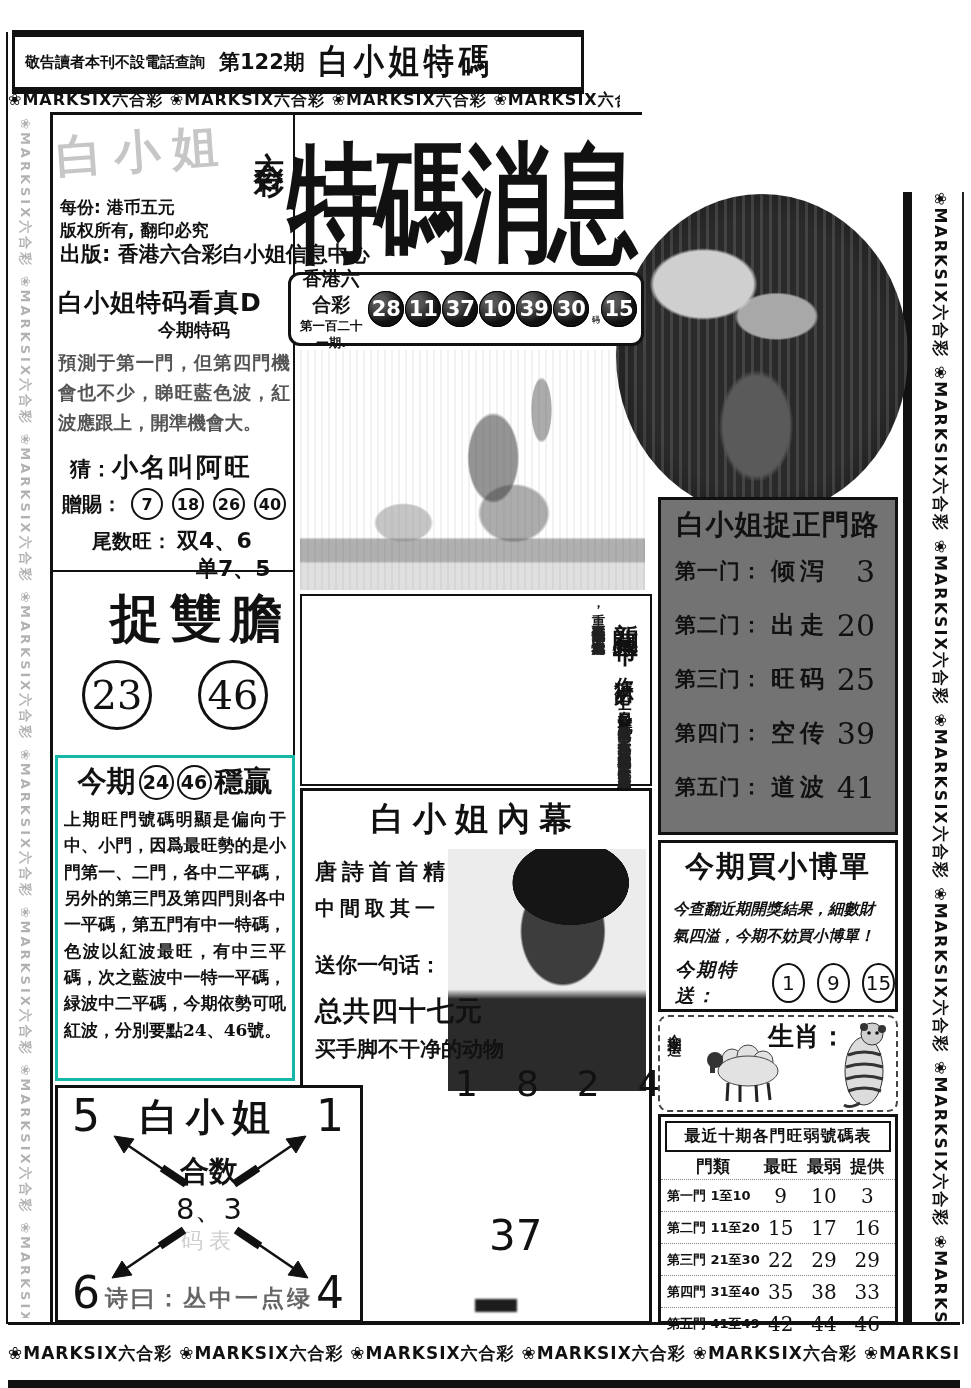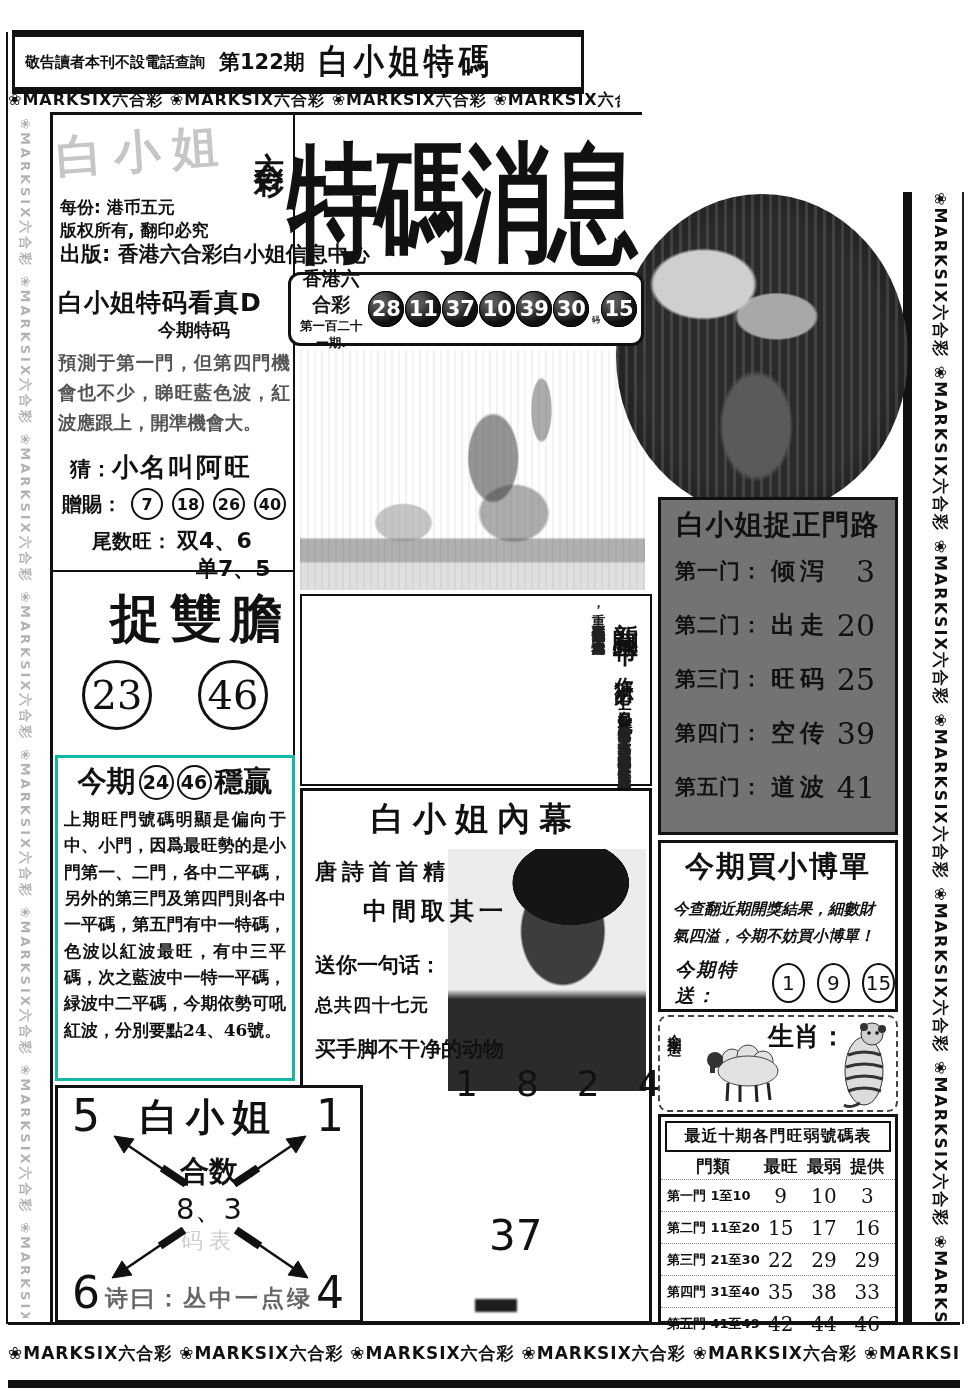--- a/index.html
+++ b/index.html
@@ -141,23 +141,23 @@
   #nm-title{position:absolute;left:0;top:6px;width:100%;text-align:center;font-size:33px;
     font-weight:900;letter-spacing:9px;}
   #nm-photo{position:absolute;left:145px;top:58px;width:198px;height:242px;
     background:
       radial-gradient(ellipse 58px 42px at 62% 14%,#151515 0 100%,transparent 101%),
       radial-gradient(ellipse 74px 95px at 58% 34%,#3d3d3d 0 55%,transparent 58%),
       radial-gradient(ellipse 33px 45px at 60% 37%,#d8d8d8 0 100%,transparent 101%),
       linear-gradient(transparent 0 58%,#2b2b2b 62% 100%),#ececec;}
   .nm-line{position:absolute;left:12px;font-weight:900;}
   #nm-l1{top:66px;font-size:22px;letter-spacing:5px;}
-  #nm-l2{top:104px;font-size:24px;letter-spacing:5px;margin-left:48px;}
+  #nm-l2{top:104px;font-size:20px;letter-spacing:5px;}
   #nm-l3{top:160px;font-size:21px;}
-  #nm-l4{top:202px;font-size:18px;letter-spacing:1px;}
+  #nm-l4{top:202px;font-size:27px;letter-spacing:1px;}
   #nm-l5{top:244px;font-size:21px;}
   #nm-nums{position:absolute;left:152px;top:272px;font-size:36px;letter-spacing:38px;}
   #nm-big{position:absolute;left:186px;top:420px;font-size:42px;}
   #nm-smudge{position:absolute;left:172px;top:508px;width:42px;height:13px;background:#1d1d1d;
     filter:blur(1px);}
 
   
   #ml-box{left:658px;top:497px;width:240px;height:338px;border:3px solid #111;box-sizing:border-box;
     background:#737373;}
   #ml-title{text-align:center;margin-top:6px;font-size:28px;font-weight:900;letter-spacing:1px;}

